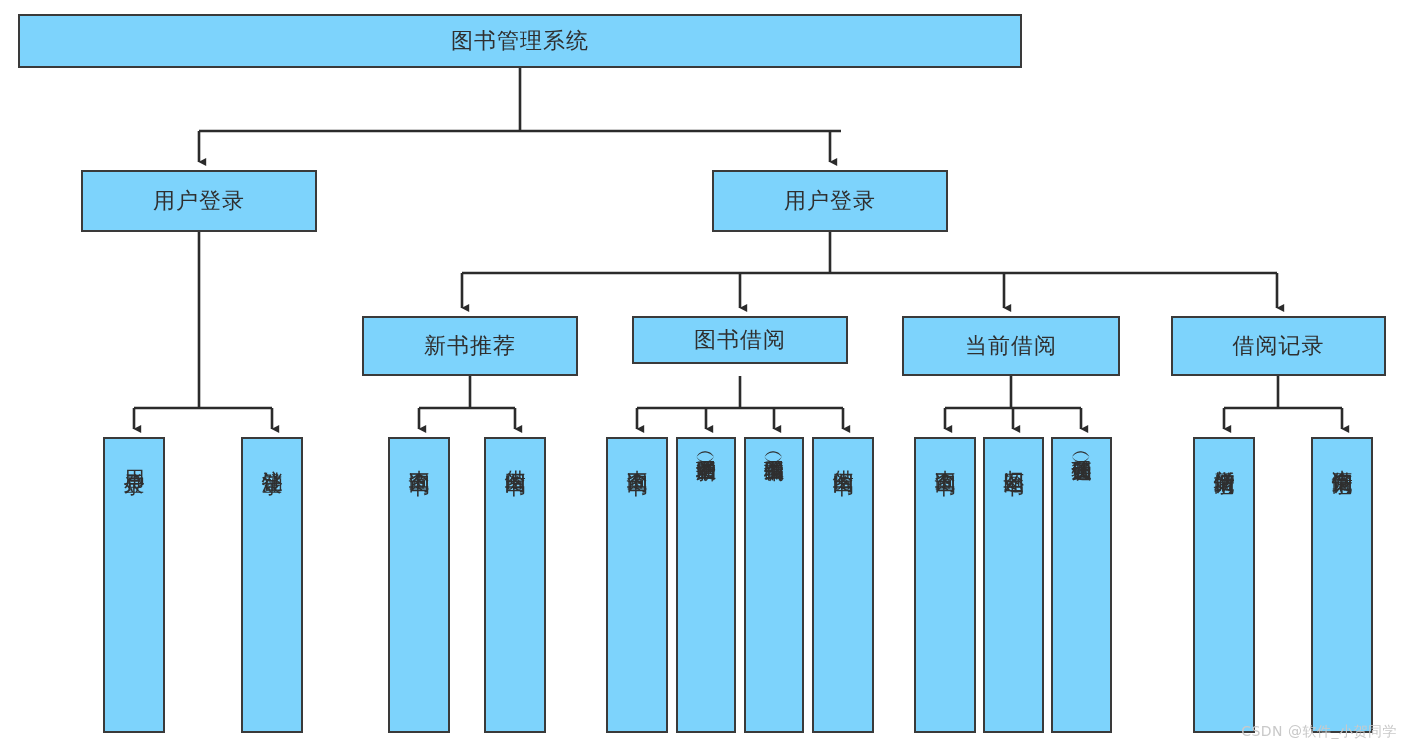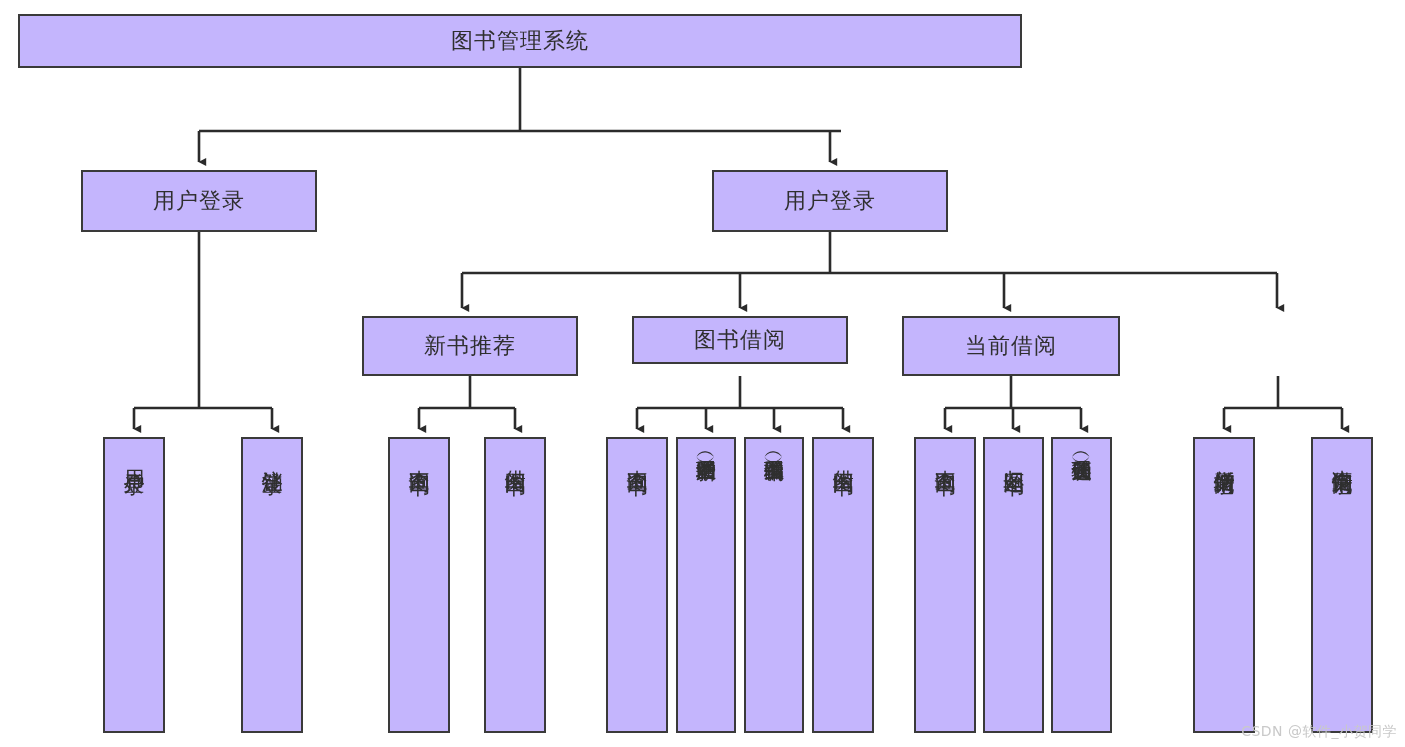--- a/index.html
+++ b/index.html
@@ -24,21 +24,21 @@
     left: 0;
     top: 0;
     width: 1405px;
     height: 747px;
     pointer-events: none;
   }
   .node {
     position: absolute;
     box-sizing: border-box;
     border: 2px solid #3a3a3a;
-    background: #c4b5fd;
+    background: #7dd3fc;
     display: flex;
     align-items: center;
     justify-content: center;
     color: #2f2f2f;
   }
   .node.horizontal .node-label {
     font-size: 22px;
     line-height: 1.2;
     letter-spacing: 1px;
     white-space: nowrap;
@@ -146,20 +146,23 @@
 
   <div class="node horizontal" style="left:362px; top:316px; width:216px; height:60px;">
     <span class="node-label">新书推荐</span>
   </div>
   <div class="node horizontal" style="left:632px; top:316px; width:216px; height:48px;">
     <span class="node-label">图书借阅</span>
   </div>
   <div class="node horizontal" style="left:902px; top:316px; width:218px; height:60px;">
     <span class="node-label">当前借阅</span>
   </div>
+  <div class="node horizontal" style="left:1171px; top:316px; width:215px; height:60px;">
+    <span class="node-label">借阅记录</span>
+  </div>
 
   <div class="node vertical" style="left:103px; top:437px; width:62px; height:296px;">
     <span class="node-label">用户登录</span>
   </div>
   <div class="node vertical" style="left:241px; top:437px; width:62px; height:296px;">
     <span class="node-label">注销登录</span>
   </div>
 
   <div class="node vertical" style="left:388px; top:437px; width:62px; height:296px;">
     <span class="node-label">查询图书</span>

